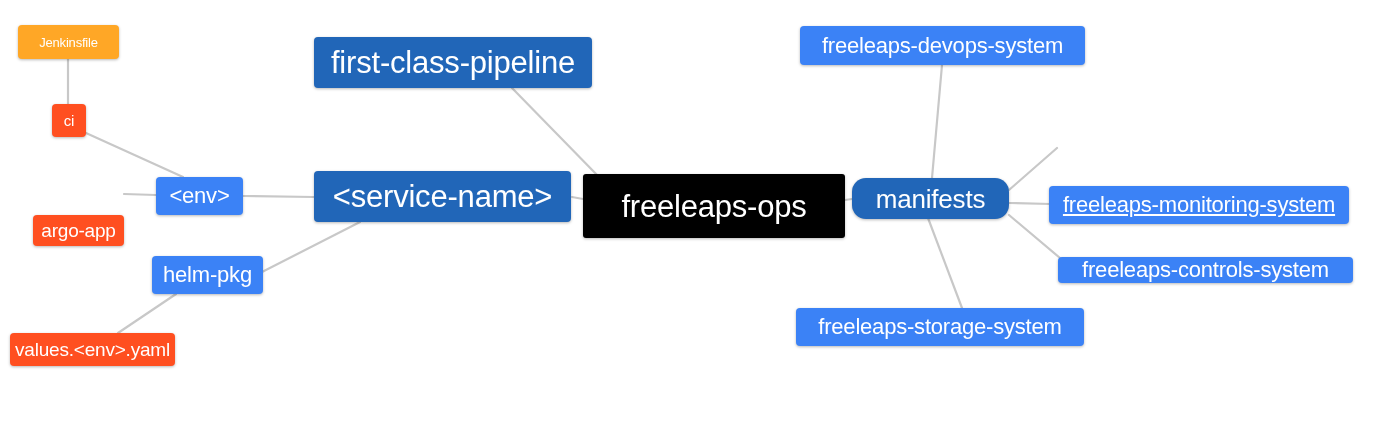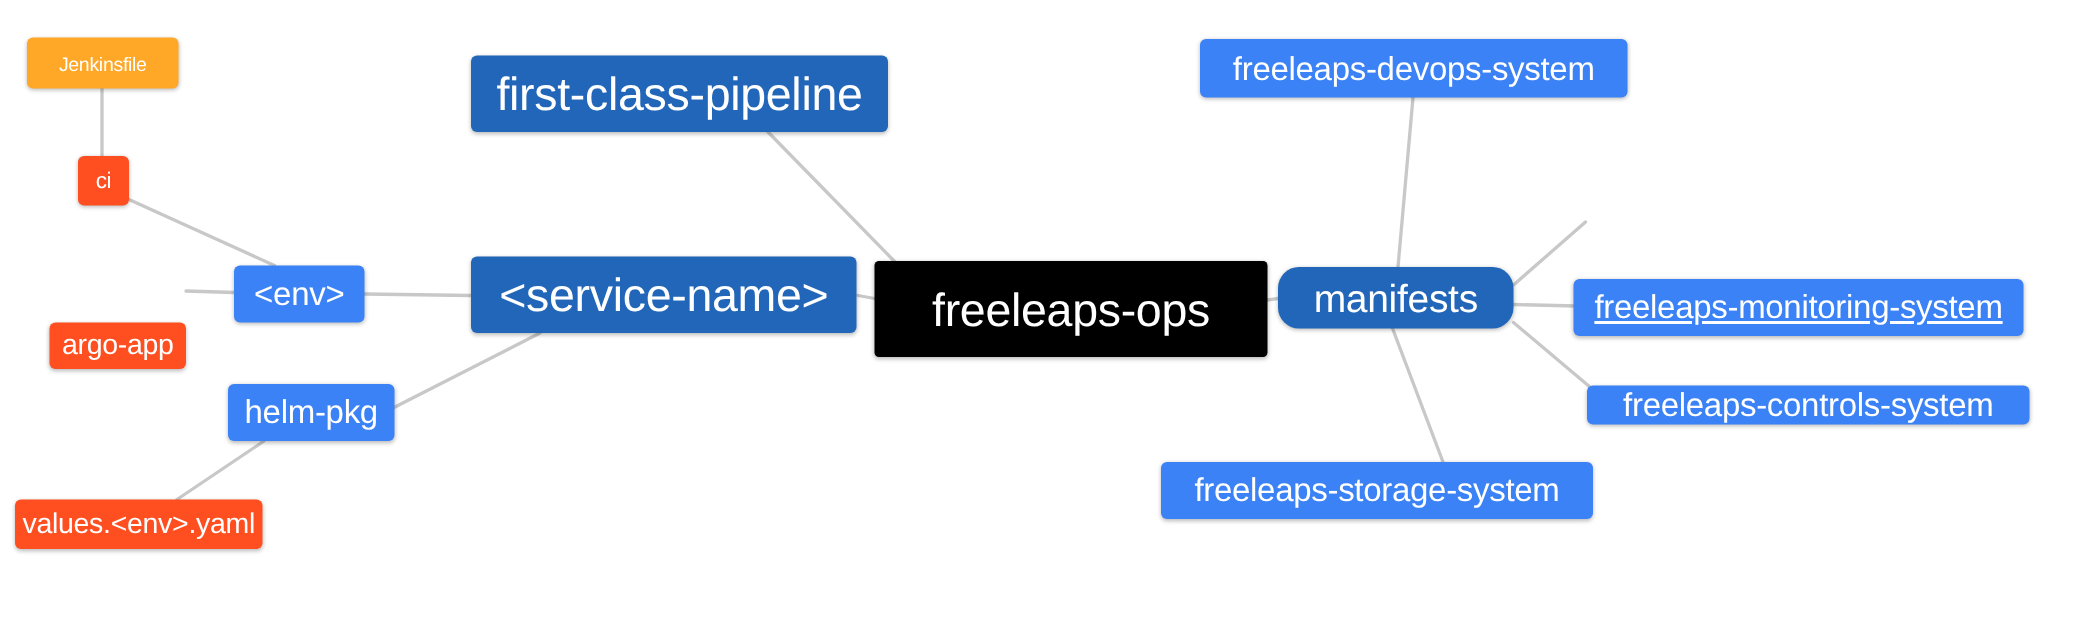--- a/index.html
+++ b/index.html
@@ -116,15 +116,15 @@
 
   <div class="node node-red sz-sm" style="left:10px; top:333px; width:165px; height:33px;">values.&lt;env&gt;.yaml</div>
 
   <div class="node node-green sz-md" style="left:800px; top:26px; width:285px; height:39px;">freeleaps-devops-system</div>
 
 
   <div class="node node-green sz-md" style="left:1049px; top:186px; width:300px; height:38px;text-decoration:underline;">freeleaps-monitoring-system</div>
 
   <div class="node node-green sz-md" style="left:1058px; top:257px; width:295px; height:26px;">freeleaps-controls-system</div>
 
-  <div class="node node-green sz-md" style="left:774px; top:308px; width:288px; height:38px;">freeleaps-storage-system</div>
+  <div class="node node-green sz-md" style="left:796px; top:308px; width:288px; height:38px;">freeleaps-storage-system</div>
 
 </div>
 
 </body></html>

